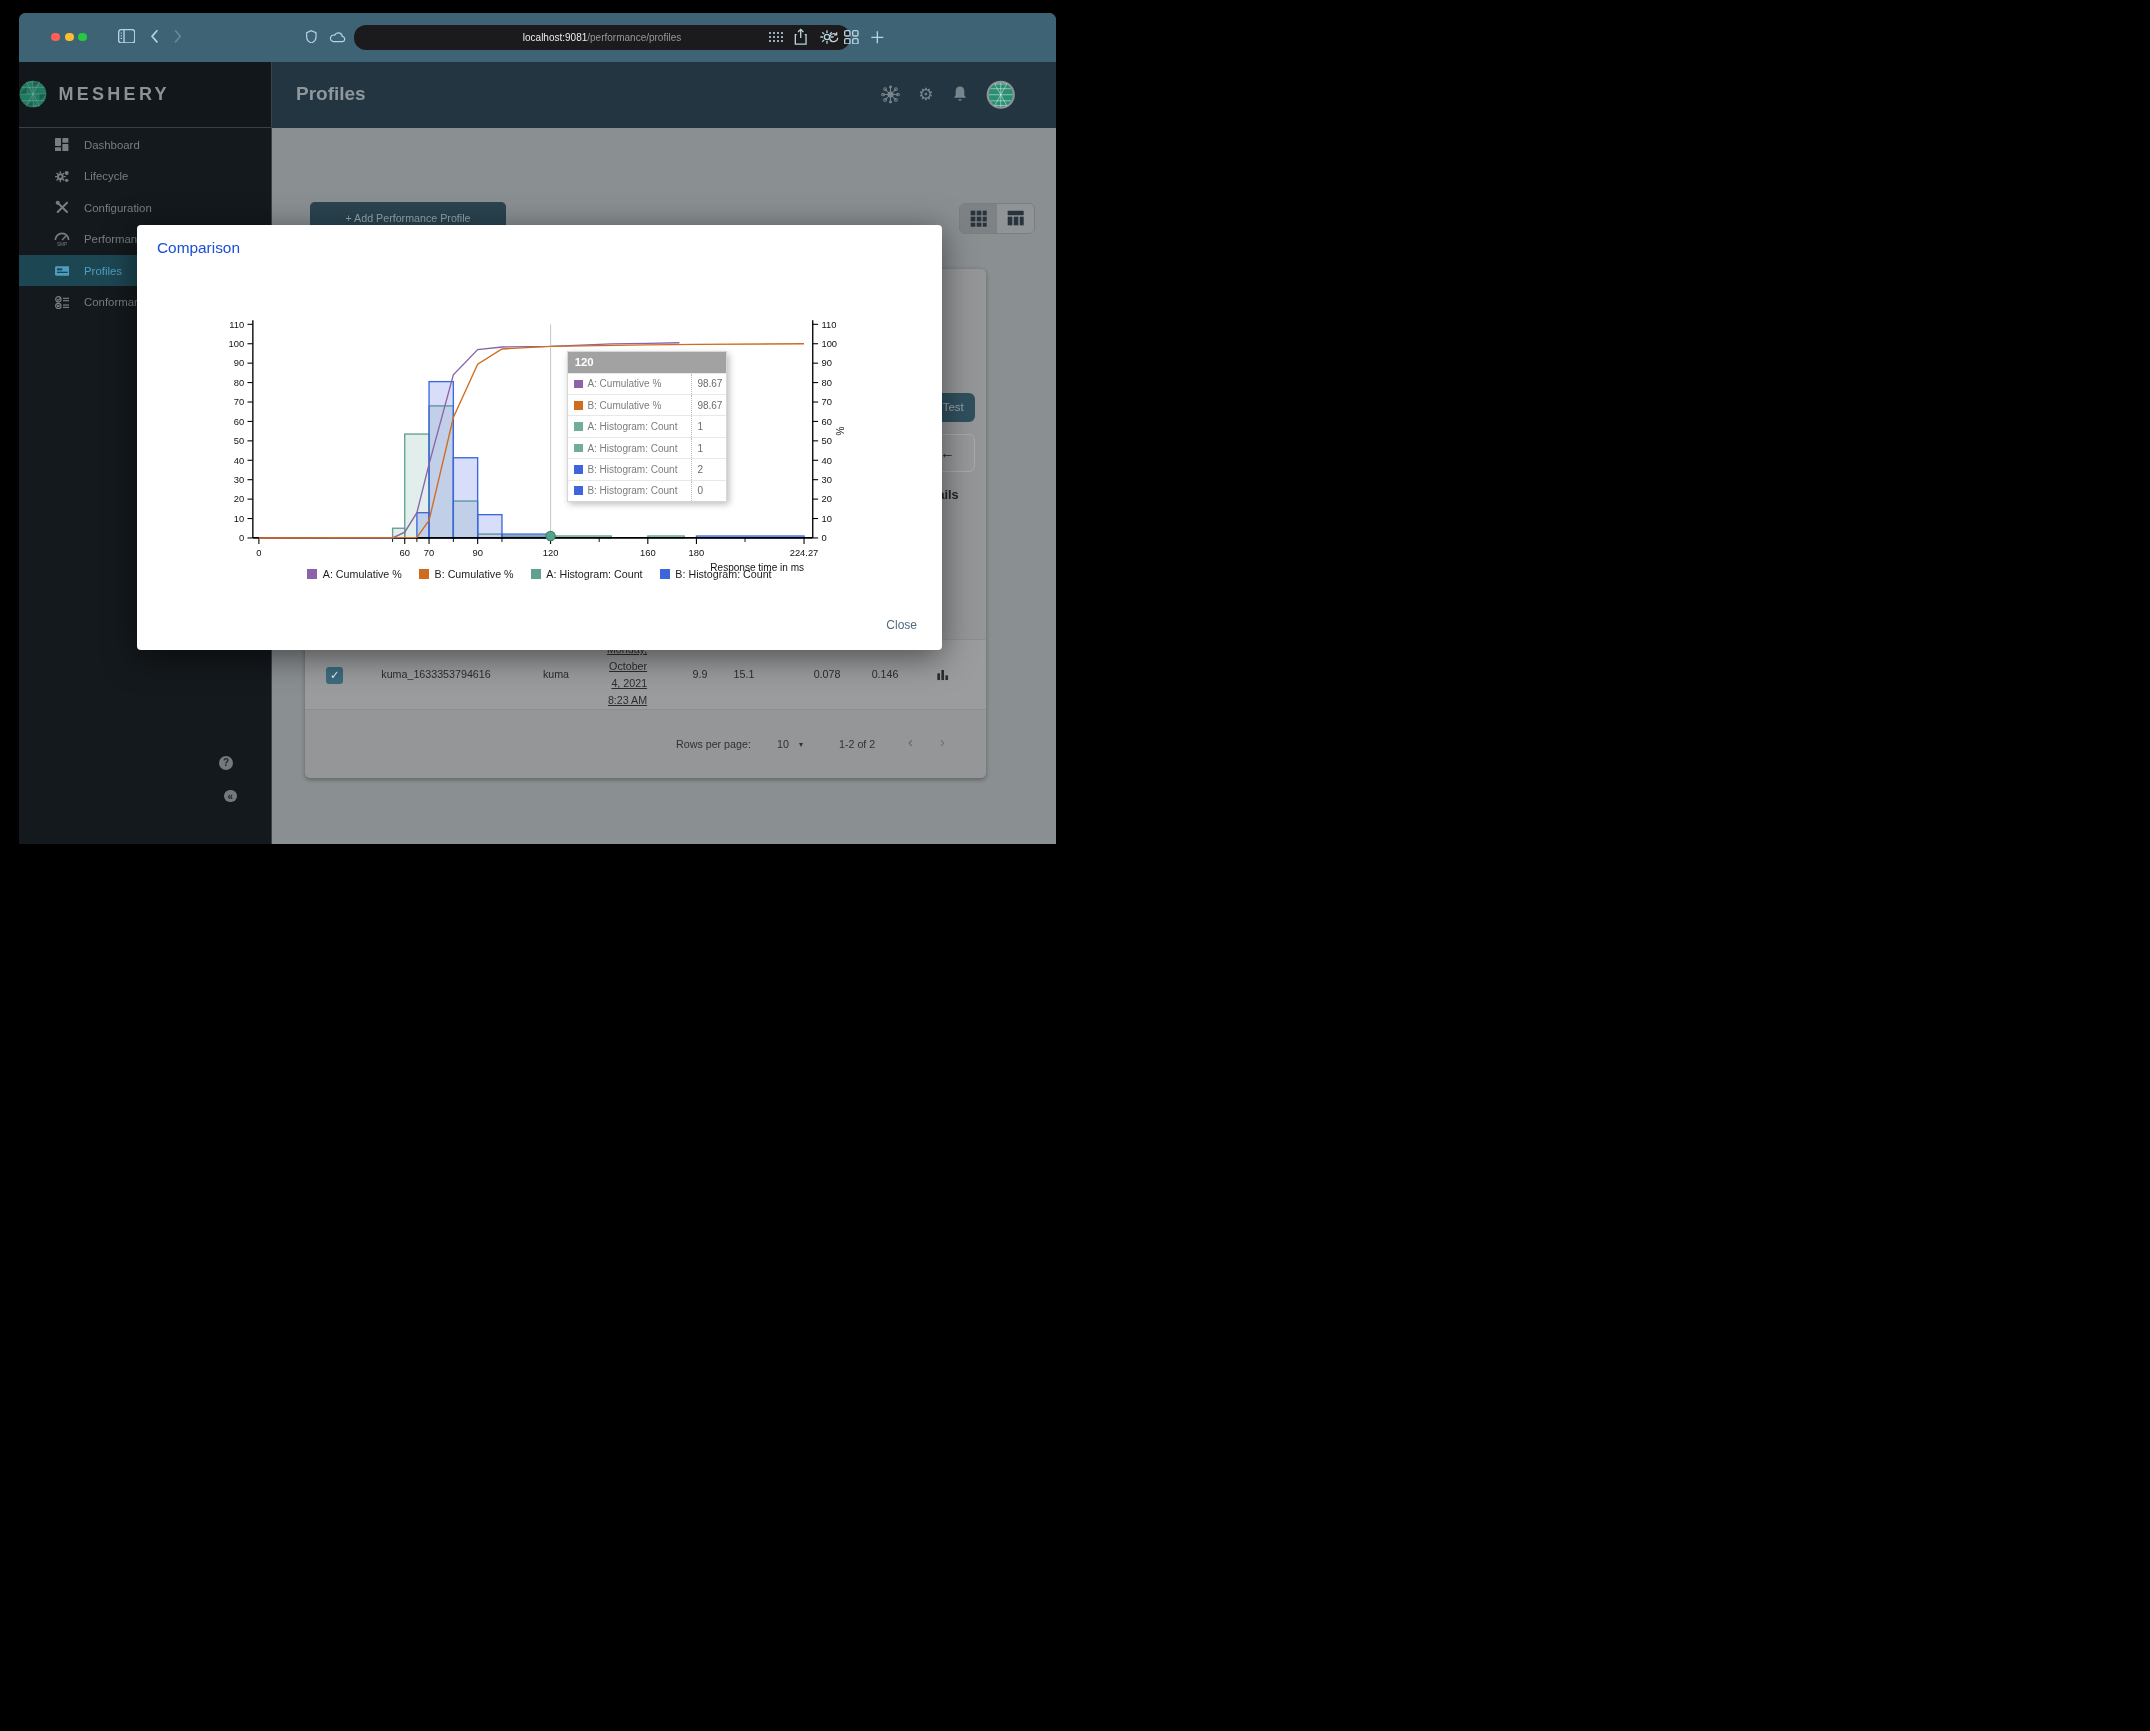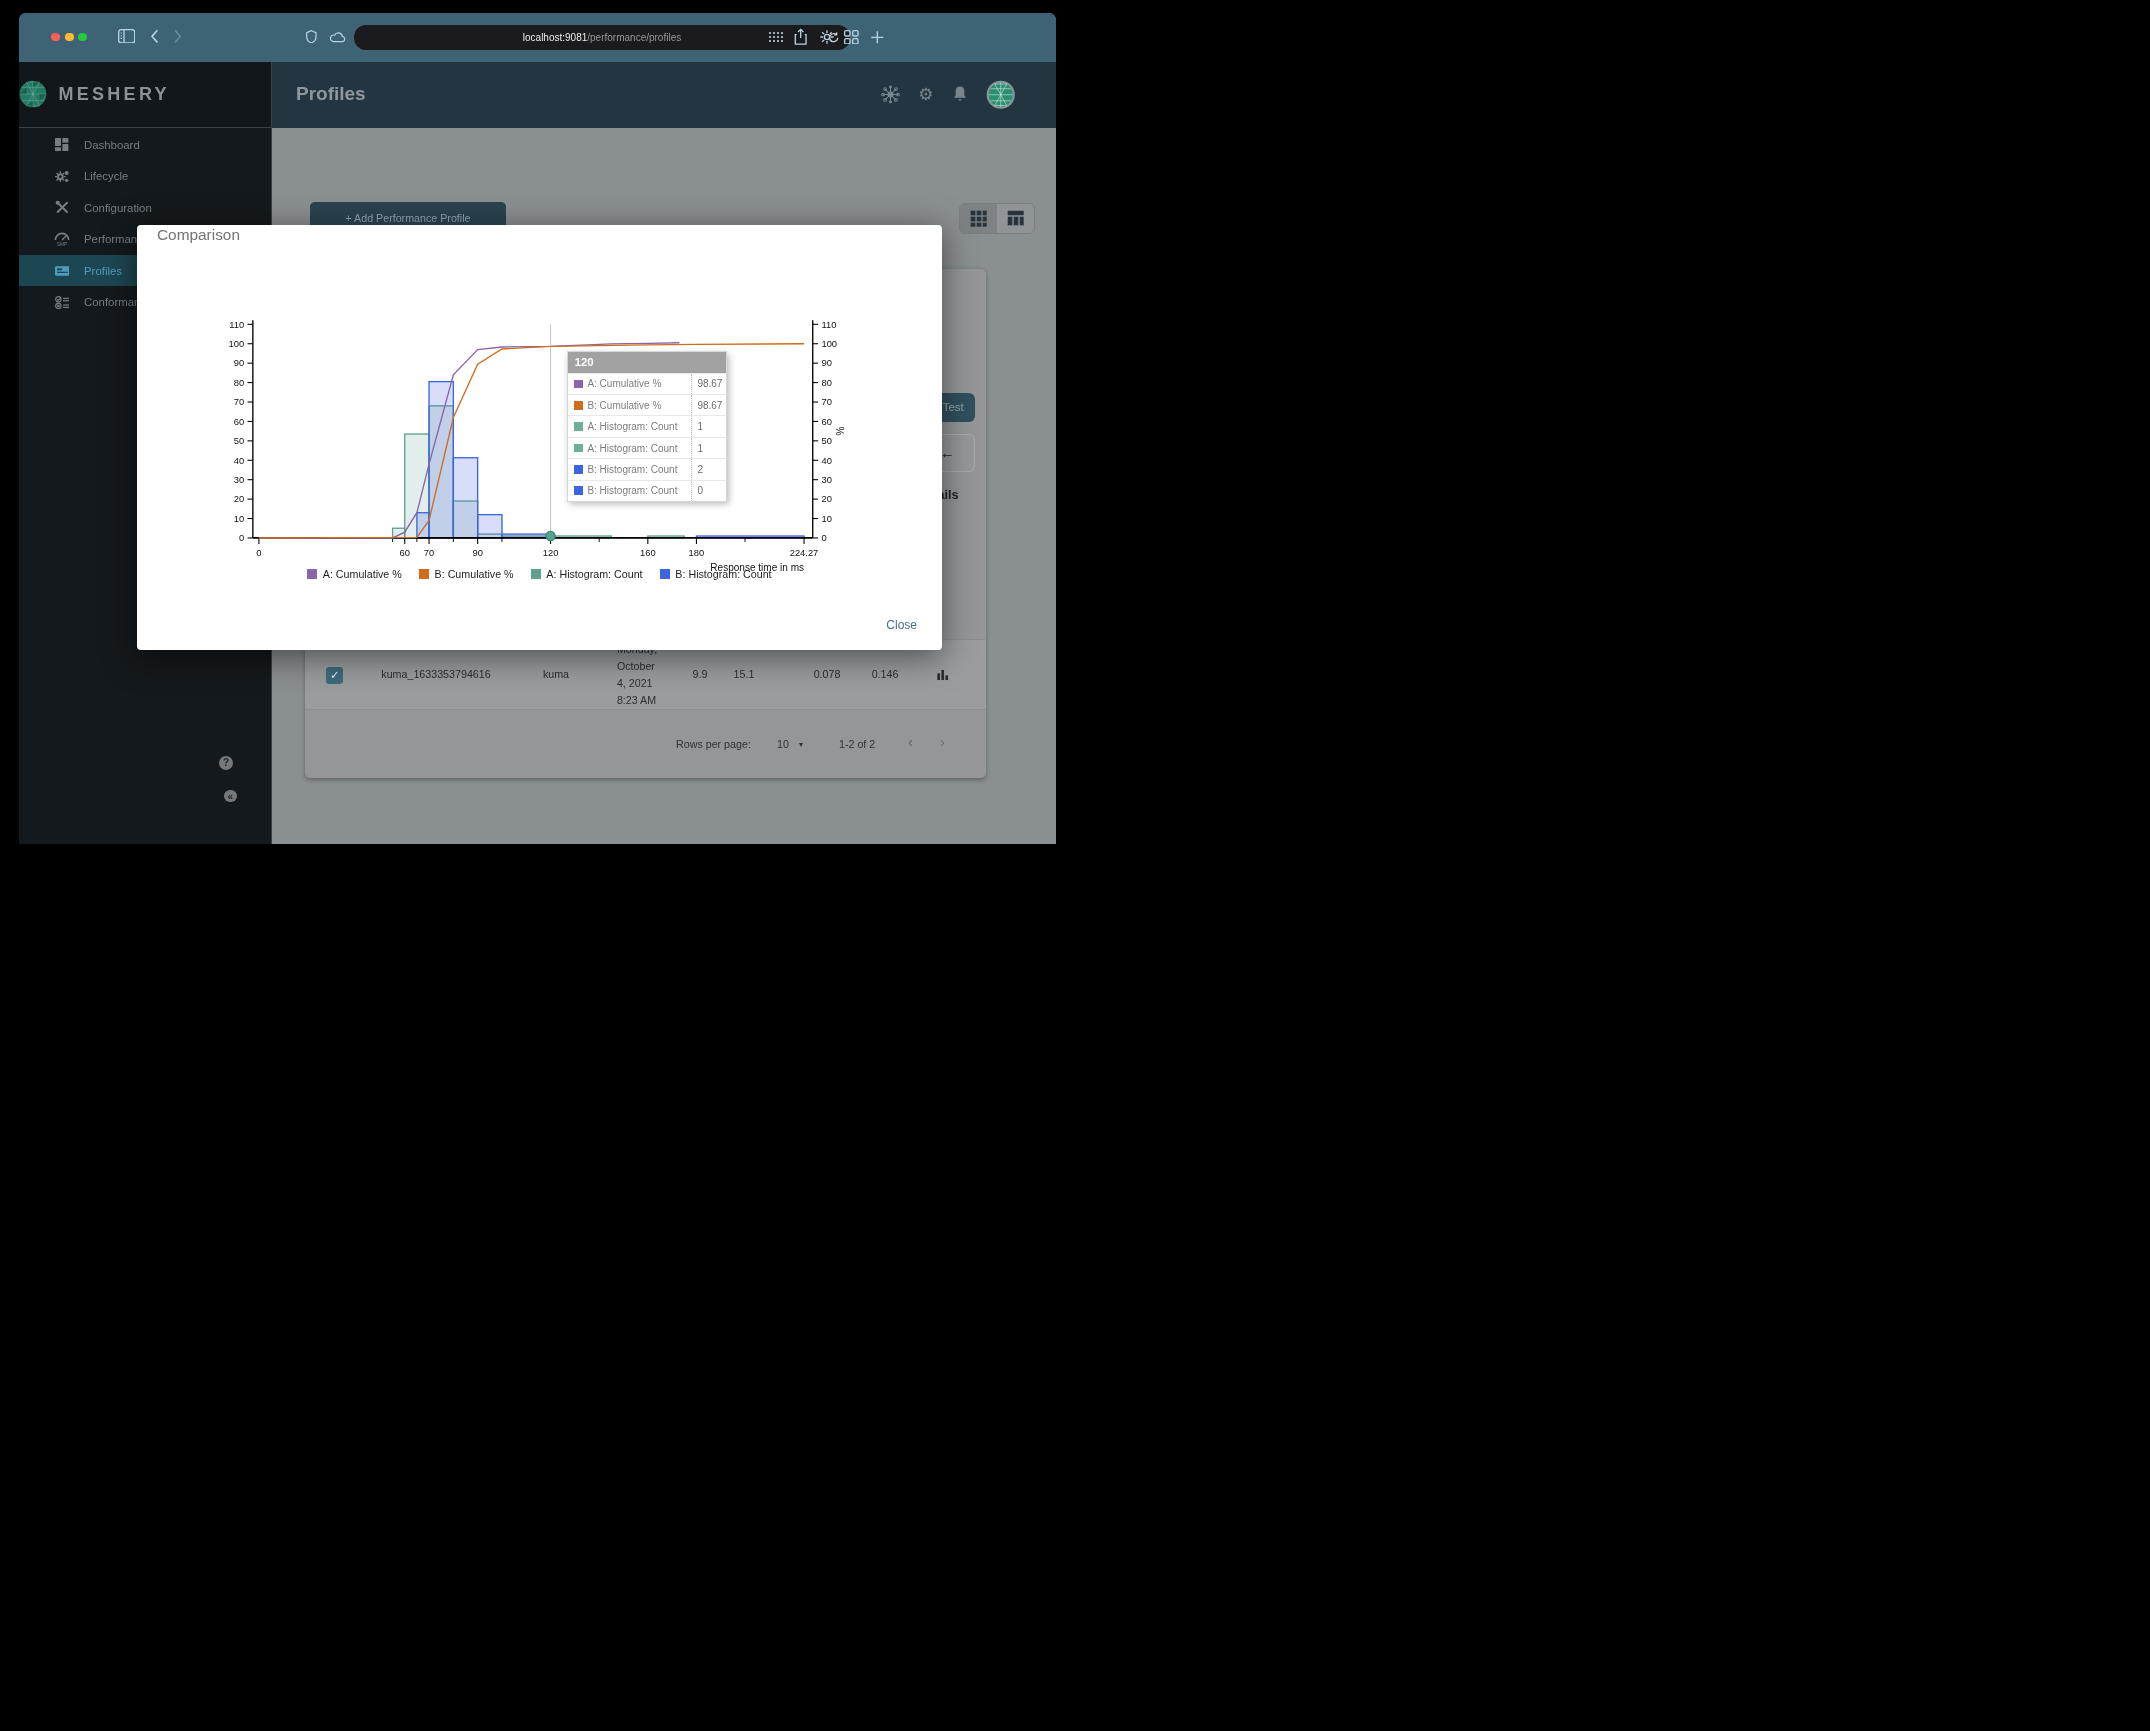--- a/index.html
+++ b/index.html
@@ -43,33 +43,33 @@
   
   .content{position:absolute;left:253px;top:66px;width:785px;height:717px;background:#8a8f91;overflow:hidden;z-index:1;}
   .add-btn{position:absolute;left:38px;top:74px;width:196px;height:32px;background:#2a4450;border:none;border-radius:4.7px;color:#93a7b1;font-size:10.7px;}
   .toggles{position:absolute;left:687px;top:75px;display:flex;border:0.7px solid #77807e;border-radius:6px;overflow:hidden;}
   .tg{width:37px;height:29.5px;display:flex;align-items:center;justify-content:center;background:#909496;}
   .tg.on{background:#7d8285;}
   .card{position:absolute;left:33px;top:141px;width:681px;height:509px;background:#949698;border-radius:4.7px;box-shadow:0 1.3px 4px rgba(0,0,0,.3);}
   .trow{position:absolute;left:0;top:370px;width:100%;height:71px;background:#9a9c9e;border-top:0.7px solid #8c8e90;border-bottom:0.7px solid #8c8e90;color:#2b2d2f;font-size:10.7px;}
   .cbox{position:absolute;left:21px;top:27px;width:17.4px;height:17.4px;border-radius:3.3px;background:#3c6b7d;color:#e8eef0;font-size:11.4px;display:flex;align-items:center;justify-content:center;}
   .cell{position:absolute;top:28px;transform:translateX(-50%);white-space:nowrap;}
-  .datecell{position:absolute;left:332px;top:1.3px;transform:translateX(-50%);text-align:left;line-height:17px;}
+  .datecell{position:absolute;left:322px;top:1.3px;transform:translateX(-50%);text-align:right;line-height:17px;text-decoration:underline;}
   .rowbar{position:absolute;left:631px;top:28px;}
   .pagin{position:absolute;left:0;top:456px;width:100%;height:40px;color:#2f3133;font-size:10.7px;}
   .pagin span{position:absolute;top:13.4px;}
   .pg-chev{font-size:14.7px;top:9.4px !important;}
 
   .test-btn{position:absolute;left:647px;top:265px;width:56px;height:29px;background:#30505e;border:none;border-radius:6px;color:#97a6ad;font-size:11.4px;text-align:right;padding-right:11.4px;}
   .arrow-card{position:absolute;left:640px;top:306px;width:63px;height:38px;background:#96989a;border:0.7px solid #a8aaac;border-radius:6px;color:#1c1c1c;font-size:14.7px;display:flex;align-items:center;padding-left:27px;}
   .details-h{position:absolute;left:645px;top:360px;color:#212325;font-size:12.7px;font-weight:bold;}
 
   
   .modal{position:absolute;left:118px;top:212px;width:805px;height:425px;background:#fff;border-radius:4px;box-shadow:0 6.7px 33px rgba(0,0,0,.5);z-index:10;}
-  .m-title{position:absolute;left:20px;top:1px;font-size:15.4px;color:#737373;font-weight:500;}
+  .m-title{position:absolute;left:20px;top:14px;font-size:15.4px;color:#1d4ed8;font-weight:500;}
   #chart-svg{position:absolute;left:0;top:0;}
   .tooltip{position:absolute;left:430px;top:126px;width:160px;background:#fefefe;border:0.7px solid #d7d7d7;box-shadow:2px 2.7px 6.7px rgba(0,0,0,.28);font-size:10px;}
   .tt-head{height:21px;background:#a2a2a2;color:#fff;font-weight:bold;font-size:11.4px;display:flex;align-items:center;padding-left:6.7px;}
   .tt-row{height:21.4px;display:flex;align-items:center;border-top:0.7px solid #e8e8e8;background:#fff;}
   .tt-sw{width:8.7px;height:8.7px;margin:0 4.7px 0 6px;flex:none;}
   .tt-name{flex:1;color:#7d7d7d;}
   .tt-val{width:35px;color:#6b6b6b;border-left:0.7px dotted #bdbdbd;padding-left:5.4px;height:100%;display:flex;align-items:center;}
   .legend{position:absolute;left:0;top:343px;width:100%;display:flex;justify-content:center;gap:17.4px;align-items:center;}
   .lg-item{display:flex;align-items:center;gap:5.4px;font-size:10.7px;color:#1d1d1d;}
   .lg-sw{width:10px;height:10px;}

